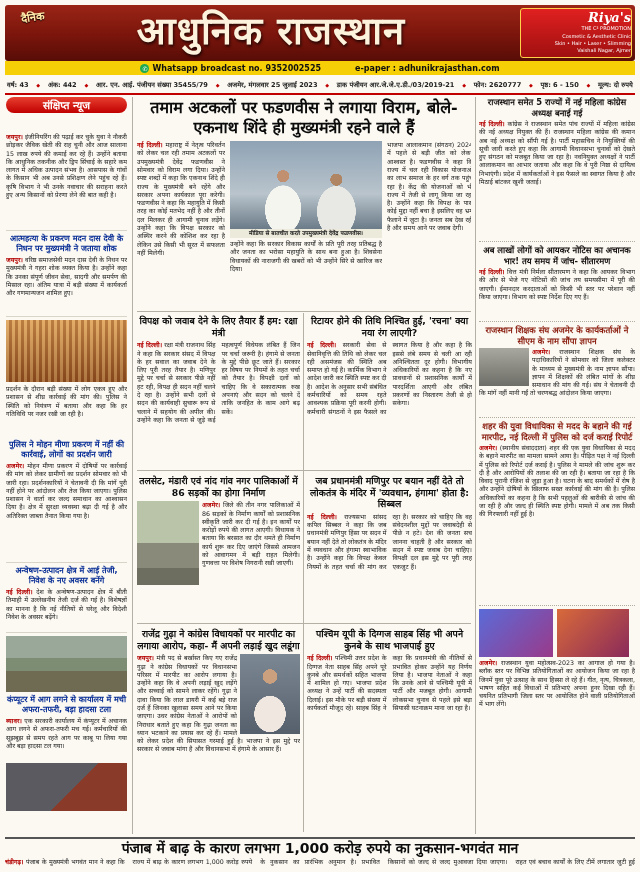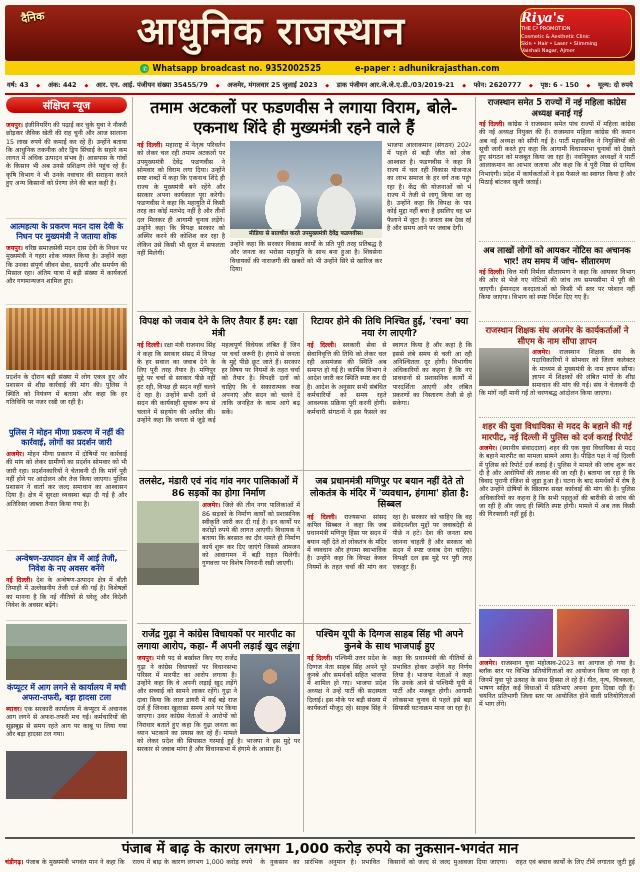--- a/index.html
+++ b/index.html
@@ -6,21 +6,21 @@
   html,body{background:#d8d8d8}
   .page{position:relative;width:640px;height:872px;margin:0 auto;background:#fbf9f2;overflow:hidden;
         font-family:"DejaVu Sans",sans-serif;color:#1a1a1a}
   
   .masthead{position:absolute;left:5px;top:5px;width:630px;height:56px;border-radius:3px;overflow:hidden;
             background:linear-gradient(180deg,var(--maroon_light,#9a2416) 0%,var(--maroon,#7a150c) 55%,#570d06 100%)}
   .daily{position:absolute;left:16px;top:4px;color:#ffe9a8;font-size:11px;font-weight:bold;
          transform:rotate(-8deg);text-shadow:0 1px 1px #000}
   .np-title{position:absolute;left:20px;top:4px;width:492px;text-align:center;font-size:38px;font-weight:bold;
             color:#fdf3dc;letter-spacing:1px;text-shadow:1px 2px 3px rgba(0,0,0,.7);line-height:1.2}
-  .ad{position:absolute;right:3px;top:3px;width:112px;height:50px;text-align:left;border-radius:12px;
+  .ad{position:absolute;right:3px;top:3px;width:112px;height:50px;text-align:right;border-radius:3px;
       background:linear-gradient(180deg,#e02020,#a01010);border:1px solid #ffd24a;color:#fff;padding-top:2px;overflow:hidden}
   .ad-brand{font-family:"DejaVu Serif",serif;font-style:italic;font-weight:bold;font-size:13px;line-height:1.1}
   .ad-line{font-size:5px;line-height:1.45}
   
   .strip{position:absolute;left:5px;top:61px;width:630px;height:14px;background:var(--yellow,#f6cf06);
          display:flex;align-items:center;justify-content:center;gap:34px;font-size:8px;font-weight:bold;color:#101010}
   .wa-icon{display:inline-block;width:9px;height:9px;border-radius:50%;background:#1faa52;color:#fff;
            font-size:6px;line-height:9px;text-align:center;margin-right:3px}
   .epaper{text-decoration:none;color:#101010}
   
@@ -32,21 +32,21 @@
   .vrule{position:absolute;width:1px;background:#b4b0a6}
   .hrule{position:absolute;height:1px;background:#b4b0a6}
   
   .body{font-size:6.3px;line-height:1.32;text-align:justify;color:#1d1d1d;overflow:hidden}
   .dl{font-weight:bold;color:#b30000}
   .cap{font-size:5.8px;font-weight:bold;text-align:center;color:#222;background:#eceada;padding:1px 2px;line-height:1.2}
   .ph{background:#999;flex:none}
   
   .leftcol{position:absolute;left:5px;top:97px;width:126px;height:737px;padding:0 4px 0 1px;overflow:hidden}
   .brief-head{background:linear-gradient(180deg,#e84030,var(--red,#c00000));color:#fff;font-size:10.5px;font-weight:bold;
-              text-align:center;border-radius:8px;padding:1px 2px;margin-bottom:8px}
+              text-align:center;border-radius:8px;padding:1px 2px;margin-bottom:20px}
   .brief-h{font-size:8px;line-height:1.25;font-weight:bold;color:var(--blue,#0a2f96);text-align:center;margin:3px 0 2px}
   .brief-item{border-bottom:1px solid #d8d4c8;padding-bottom:2px}
   
   .lead{position:absolute;left:137px;top:98px;width:334px;height:210px;overflow:hidden}
   .lead-h{font-size:16px;line-height:1.22;font-weight:bold;text-align:center;color:#0b0b0b;margin-bottom:4px}
   .lead-row{display:flex;gap:5px}
   .lead-mid{width:152px;flex:none}
   
   .mid{position:absolute;overflow:hidden}
   .art-h{font-size:9.3px;line-height:1.25;font-weight:bold;text-align:center;color:#0d0d0d;margin:1px 0 3px}

